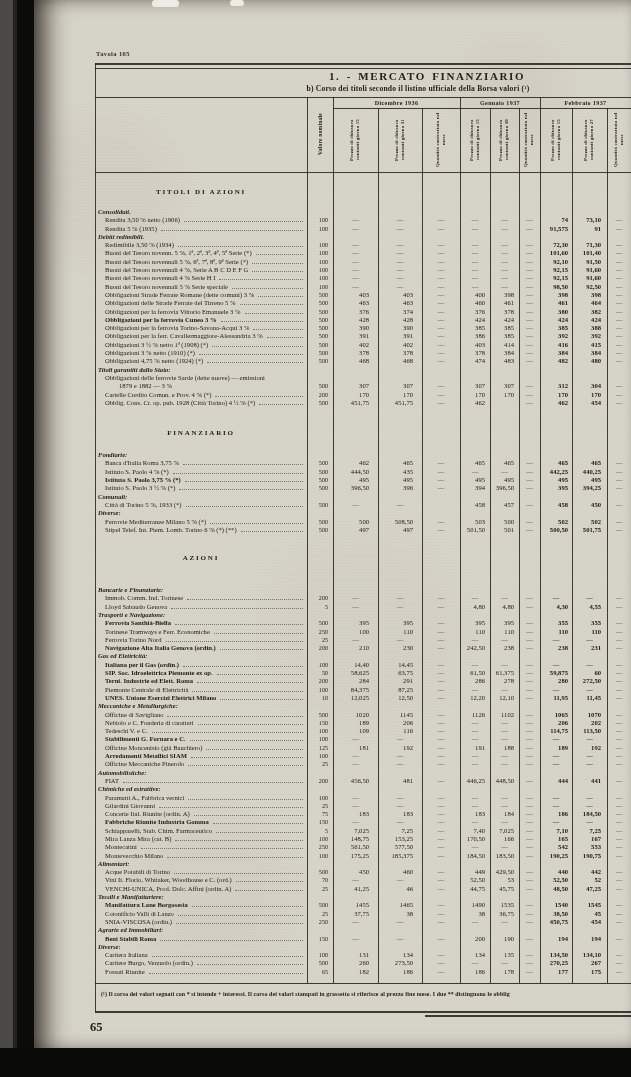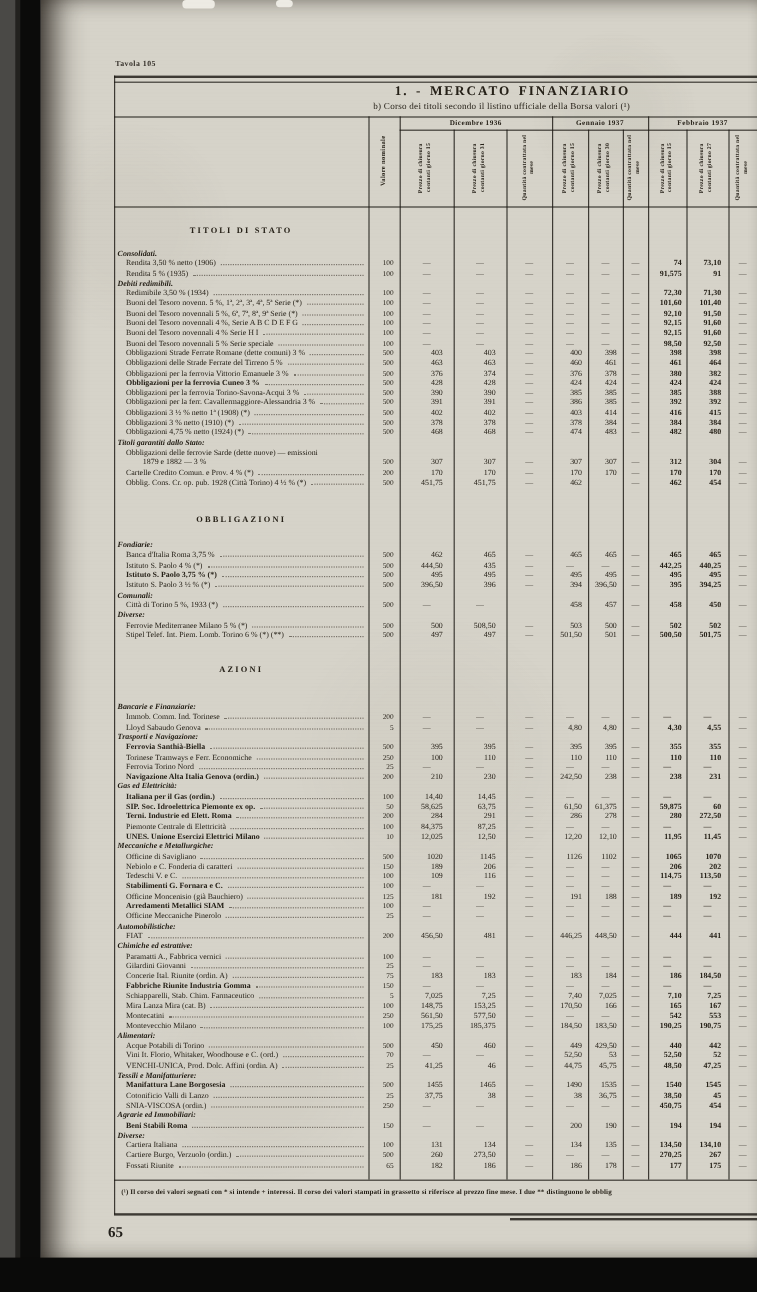--- a/index.html
+++ b/index.html
@@ -25,21 +25,21 @@
   .bottomband{position:absolute;left:0;right:0;top:1048px;height:29px;background:#0a0a09;}
   .tavola{position:absolute;left:62px;top:50px;font-size:6.5px;font-weight:700;letter-spacing:.4px;color:#35302a;}
   .pagenum{position:absolute;left:56px;top:1020px;font-size:12.5px;font-weight:700;color:#23201b;}
 
   
   .frame{position:absolute;left:61px;top:63px;width:536px;height:954px;}
   .hl,.vl{position:absolute;background:rgba(28,24,19,.82);}
   .hl{height:1px;left:0;right:0;}
   .title{position:absolute;left:128px;right:0;top:7px;text-align:center;font-size:11px;font-weight:700;
          letter-spacing:1.6px;word-spacing:2px;white-space:nowrap;}
-  .subtitle{position:absolute;left:110px;right:0;top:21px;text-align:center;font-size:7.6px;font-weight:400;
+  .subtitle{position:absolute;left:110px;right:0;top:21px;text-align:center;font-size:7.6px;font-weight:700;
          letter-spacing:.2px;white-space:nowrap;}
   .grid-cols{display:grid;grid-template-columns:212px 26px 45px 44px 38px 30px 29px 21px 32px 35px 1fr;}
   .hdr{position:absolute;left:0;right:0;top:34px;height:75px;grid-template-rows:11px 64px;}
   .h-titoli{grid-column:1;grid-row:1/3;display:flex;align-items:center;justify-content:center;
             font-size:7.5px;font-weight:700;letter-spacing:5px;}
   .h-nom{grid-column:2;grid-row:1/3;display:flex;align-items:center;justify-content:center;}
   .month{grid-row:1;display:flex;align-items:center;justify-content:center;font-size:6px;font-weight:700;
          letter-spacing:.4px;white-space:nowrap;overflow:hidden;}
   .m1{grid-column:3/6;} .m2{grid-column:6/9;} .m3{grid-column:9/12;}
   .hc{grid-row:2;display:flex;align-items:center;justify-content:center;overflow:hidden;}
@@ -141,21 +141,21 @@
             <span class="vt">Prezzo di chiusura contanti giorno 27</span>
           </div>
         <div class="hc" style="grid-column:11">
             <span class="vt">Quantità contrattata nel mese</span>
           </div>
       </div>
 
       <div class="tbody" id="tbody">
           <div class="rowgap" style="height: 10px;"></div>
           <div class="row grid-cols t-sec">
-            <div class="c lab">TITOLI DI STATO</div>
+            <div class="c lab">TITOLI DI AZIONI</div>
           </div>
           <div class="rowgap" style="height: 6px;"></div>
           <div class="row grid-cols t-sub">
             <div class="c lab">Consolidati.</div>
           </div>
           <div class="row grid-cols t-item">
             <div class="c lab">
               <span class="nm">Rendita 3,50 % netto (1906)</span>
               <span class="ld"></span>
             </div>
@@ -472,21 +472,21 @@
             <div class="c v vq dash">—</div>
             <div class="c v">462</div>
             <div class="c v"></div>
             <div class="c v vq dash">—</div>
             <div class="c v fb">462</div>
             <div class="c v fb">454</div>
             <div class="c v vq dash">—</div>
           </div>
           <div class="rowgap" style="height: 16px;"></div>
           <div class="row grid-cols t-sec">
-            <div class="c lab">OBBLIGAZIONI</div>
+            <div class="c lab">FINANZIARIO</div>
           </div>
           <div class="rowgap" style="height: 8px;"></div>
           <div class="row grid-cols t-sub">
             <div class="c lab">Fondiarie:</div>
           </div>
           <div class="row grid-cols t-item">
             <div class="c lab">
               <span class="nm">Banca d'Italia Roma 3,75 %</span>
               <span class="ld"></span>
             </div>

